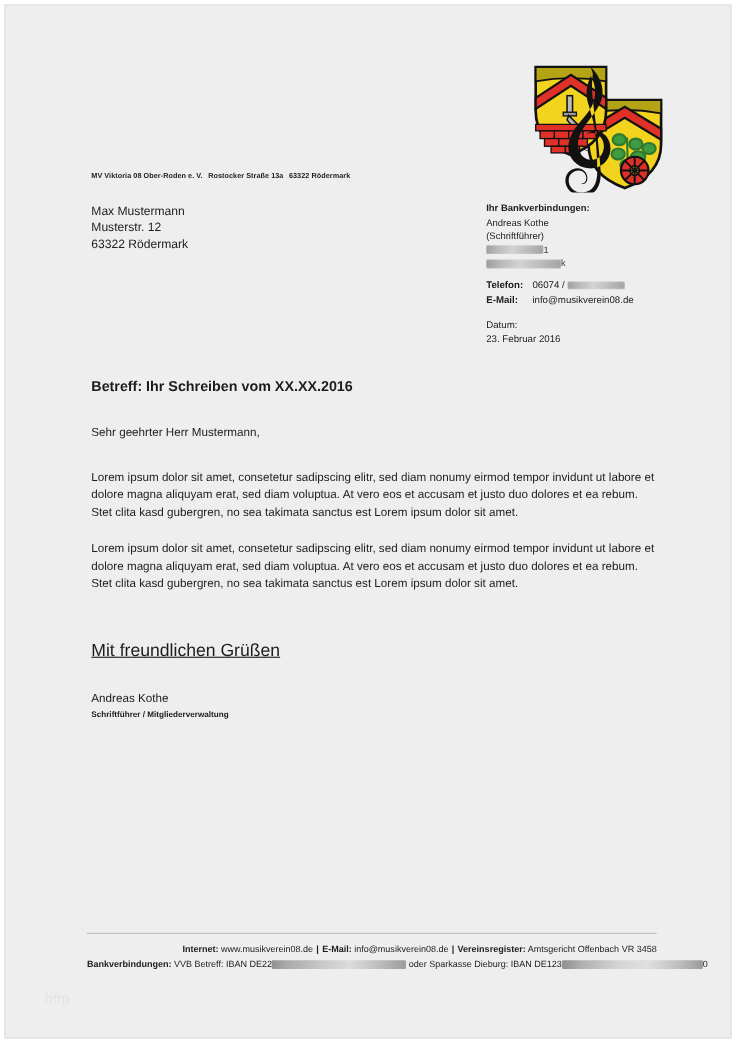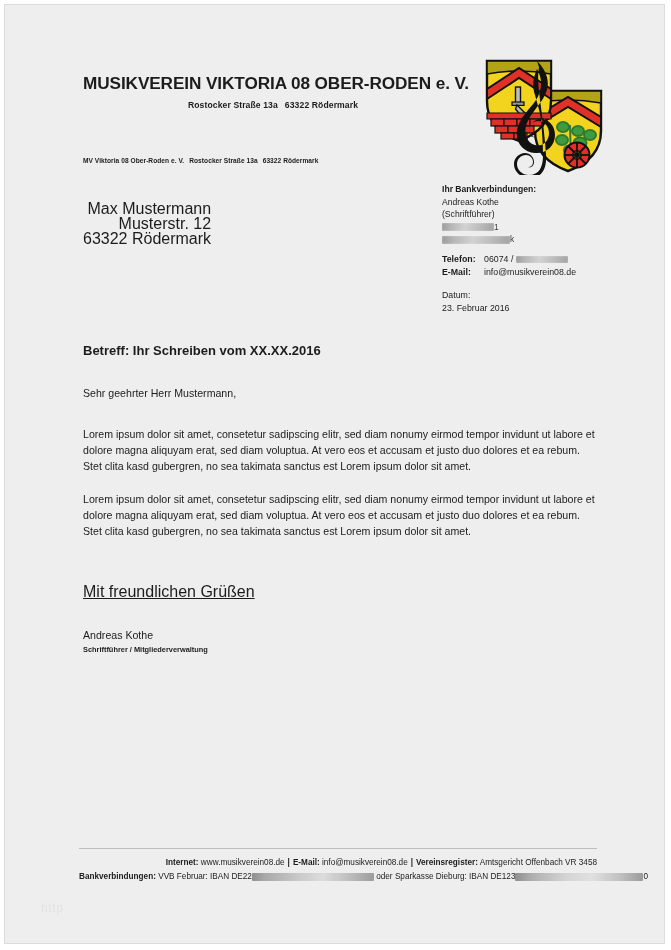--- a/index.html
+++ b/index.html
@@ -72,25 +72,24 @@
     color: #1c1c1c;
     letter-spacing: 0.05px;
     white-space: nowrap;
   }
   .sender-line .gap { display:inline-block; width:5px; }
 
   
   .recipient {
     position: absolute;
     left: 78px;
-    top: 196px;
-    font-size: 16px;
+    top: 180px;
+    font-size: 11px;
     line-height: 15px;
     color: #1c1c1c;
-    text-align: right;
   }
 
   
   .contact {
     position: absolute;
     left: 437px;
     top: 178px;
     width: 180px;
     font-size: 8.6px;
     color: #1c1c1c;
@@ -228,26 +227,20 @@
     display:inline-block; width: 128px; height: 8px; vertical-align: middle;
     background: linear-gradient(95deg,#8e8e8e 0%,#b0b0b0 14%,#d4d4d4 40%,#e0e0e0 60%,#c0c0c0 82%,#9a9a9a 100%);
     border-radius:1px;
   }
 </style>
 </head>
 <body>
 
 <div class="page">
 
-  <div class="letterhead">
-    <div class="org-name">MUSIKVEREIN VIKTORIA 08 OBER-RODEN e. V.</div>
-    <div class="org-address">
-      <span>Rostocker Straße 13a</span><span class="gap"></span><span>63322  Rödermark</span>
-    </div>
-  </div>
 
   <div class="logo">
     <svg viewBox="0 0 128 128" xmlns="http://www.w3.org/2000/svg">
 
       <g>
         <path d="M58 44 L124 44 L124 84 Q124 112 91 124 Q58 112 58 84 Z" fill="#f2d41e" stroke="#111" stroke-width="2.4"></path>
 
         <path d="M58 44 L124 44 L124 56 Q91 50 58 56 Z" fill="#b5a316" stroke="#111" stroke-width="1.6"></path>
 
         <path d="M58 70 L91 50 L124 70 L124 80 L91 60 L58 80 Z" fill="#e03129" stroke="#111" stroke-width="2"></path>
@@ -397,20 +390,20 @@
 
     <div class="footer-line l1">
       <b>Internet:</b>
       <span>www.musikverein08.de</span><span class="sep">|</span><b>E-Mail:</b>
       <span>info@musikverein08.de</span><span class="sep">|</span><b>Vereinsregister:</b>
       <span>Amtsgericht Offenbach VR 3458</span>
     </div>
 
     <div class="footer-line">
       <b>Bankverbindungen:</b>
-      <span>VVB Februar: IBAN DE22</span><span class="redact-iban-1"></span>
+      <span>VVB Betreff: IBAN DE22</span><span class="redact-iban-1"></span>
       <span>oder</span>
       <span>Sparkasse Dieburg: IBAN DE123</span><span class="redact-iban-2"></span><span>0</span>
     </div>
 
   </div>
 
 </div>
 
 </body></html>

